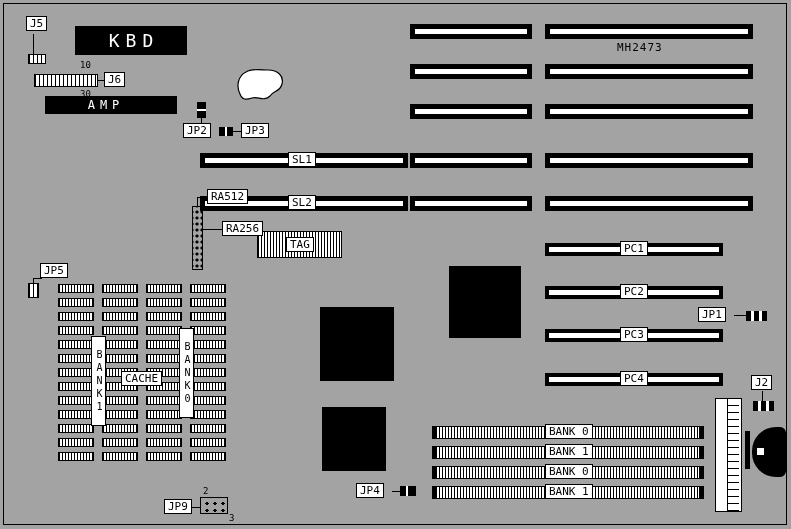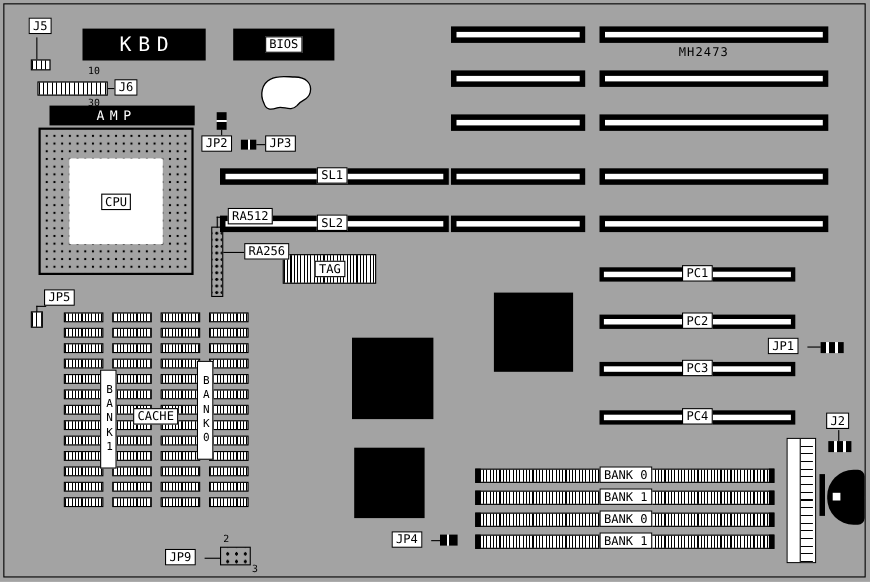--- a/index.html
+++ b/index.html
@@ -68,43 +68,35 @@
   <div class="frame"></div>
 
   <div class="lbl" style="left:26px;top:16px">J5</div>
   <div class="wire" style="left:33px;top:34px;width:1px;height:20px"></div>
   <div class="conn" style="left:28px;top:54px;width:18px;height:10px"></div>
 
   <div class="blackbox" style="left:75px;top:26px;width:112px;height:29px">
     <span class="wtext">KBD</span>
   </div>
 
-  <div class="blackbox" style="left:212px;top:26px;width:92px;height:29px">
-    <span class="lbl inbox">BIOS</span>
-  </div>
 
   <svg class="blob" style="left:228px;top:64px;width:60px;height:40px" viewBox="0 0 60 40">
     <path d="M12 30 C8 22 10 12 18 8 C24 4 34 6 40 6 C50 6 56 12 54 20 C52 28 46 26 42 32 C36 38 30 32 24 34 C18 36 14 36 12 30 Z" fill="#fff" stroke="#000" stroke-width="1.2"></path>
   </svg>
 
   <div class="conn" style="left:34px;top:74px;width:64px;height:13px"></div>
   <div class="tiny" style="left:80px;top:61px">10</div>
   <div class="tiny" style="left:80px;top:90px">30</div>
   <div class="wire" style="left:98px;top:80px;width:7px;height:1px"></div>
   <div class="lbl" style="left:104px;top:72px">J6</div>
 
   <div class="blackbox right" style="left:45px;top:96px;width:132px;height:18px">
     <span class="amp-text">AMP</span>
   </div>
 
-  <div class="socket" style="left:35px;top:116px;width:141px;height:134px">
-    <div class="socket-center">
-      <span class="lbl inbox">CPU</span>
-    </div>
-  </div>
 
   <div class="jmp-v" style="left:197px;top:102px"></div>
   <div class="wire" style="left:201px;top:118px;width:1px;height:6px"></div>
   <div class="lbl" style="left:183px;top:123px">JP2</div>
   <div class="jmp-h" style="left:219px;top:127px"></div>
   <div class="wire" style="left:233px;top:131px;width:8px;height:1px"></div>
   <div class="lbl" style="left:241px;top:123px">JP3</div>
 
   <div class="slot" style="left:200px;top:153px;width:208px"></div>
   <div class="lbl" style="left:288px;top:152px">SL1</div>
@@ -226,21 +218,21 @@
   <div class="lbl" style="left:545px;top:444px">BANK 1</div>
   <div class="simm" style="left:432px;top:466px;width:272px"></div>
   <div class="lbl" style="left:545px;top:464px">BANK 0</div>
   <div class="simm" style="left:432px;top:486px;width:272px"></div>
   <div class="lbl" style="left:545px;top:484px">BANK 1</div>
 
   <div class="lbl" style="left:356px;top:483px">JP4</div>
   <div class="wire" style="left:392px;top:491px;width:8px;height:1px"></div>
   <div class="jmp-h" style="left:400px;top:486px;width:16px;height:10px"></div>
 
-  <div class="lbl" style="left:150px;top:499px">JP9</div>
+  <div class="lbl" style="left:164px;top:499px">JP9</div>
   <div class="wire" style="left:186px;top:507px;width:14px;height:1px"></div>
   <div class="pinblock" style="left:200px;top:497px;width:28px;height:17px"></div>
   <div class="tiny" style="left:203px;top:487px">2</div>
   <div class="tiny" style="left:229px;top:514px">3</div>
 
   <div class="pwr" style="left:715px;top:398px;width:27px;height:114px">
     <div class="pwr-in"></div>
   </div>
   <div class="wire" style="left:745px;top:431px;width:5px;height:38px"></div>
   <div class="din" style="left:752px;top:427px;width:34px;height:50px">

